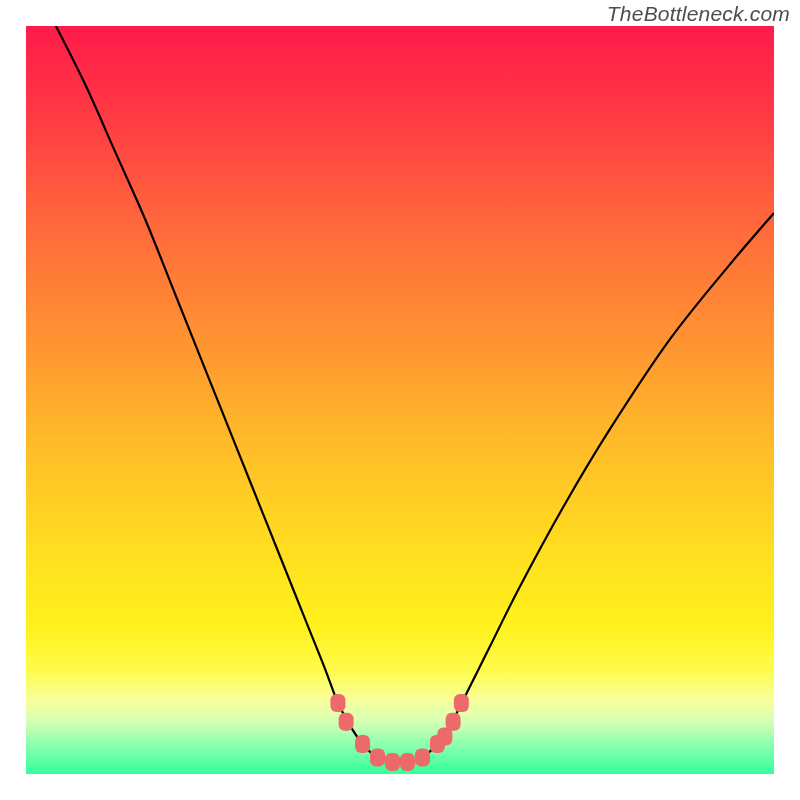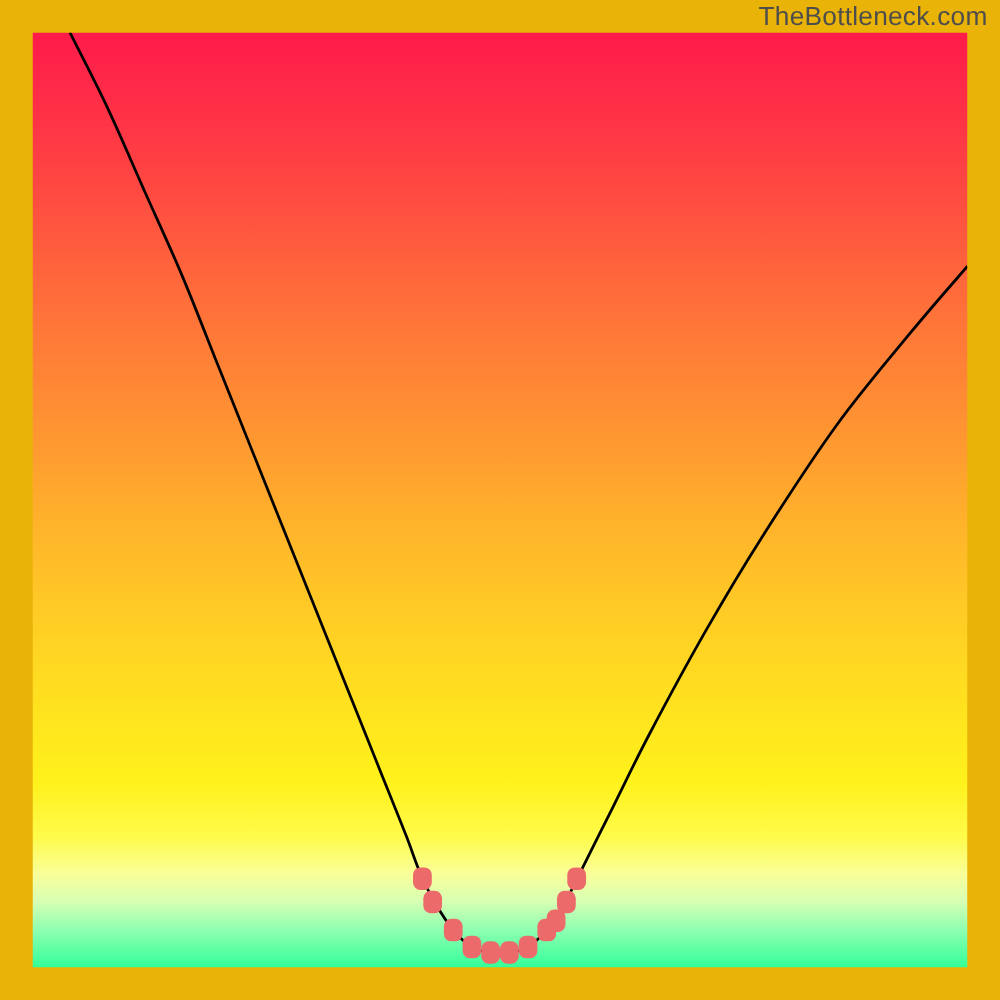--- a/index.html
+++ b/index.html
@@ -7,21 +7,22 @@
     padding: 0;
     width: 800px;
     height: 800px;
     overflow: hidden;
     background: #000;
     font-family: Arial, Helvetica, sans-serif;
   }
   .frame {
     position: absolute;
     inset: 0;
-    background: #eab308;
+    background: #ffffff;
+    font-style: italic;
   }
   .plot {
     position: absolute;
     left: 26px;
     top: 26px;
     width: 748px;
     height: 748px;
     overflow: hidden;
   }
   .gradient {

